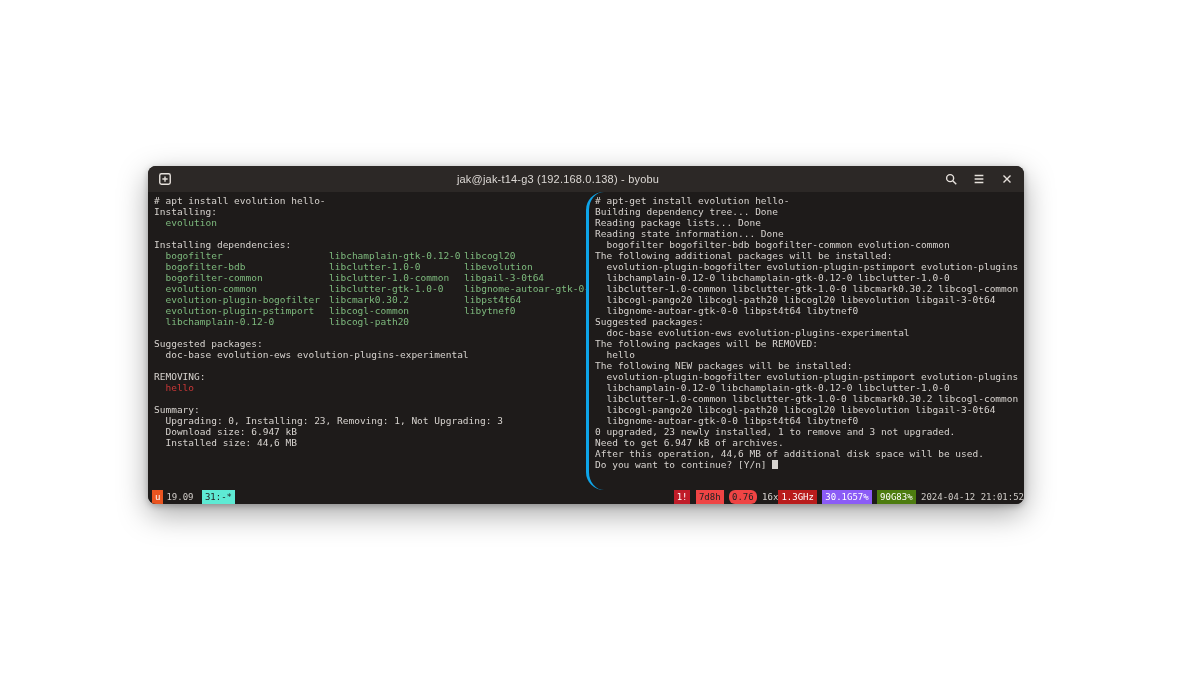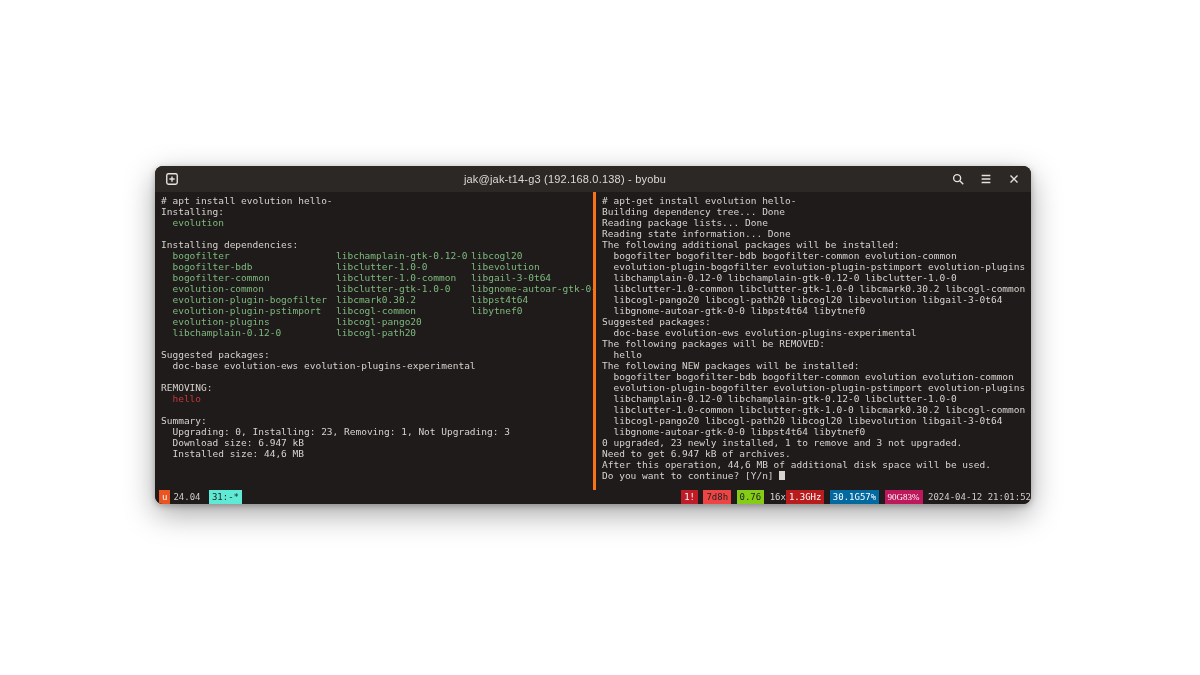--- a/index.html
+++ b/index.html
@@ -1,19 +1,19 @@
 <!DOCTYPE html>
 <html><head>
 <meta charset="utf-8">
 <style>
   * { margin: 0; padding: 0; box-sizing: border-box; }
   html, body { width: 1200px; height: 675px; background: #ffffff; font-family: sans-serif; }
   .window {
     position: absolute;
-    left: 155px; top: 166px;
+    left: 148px; top: 166px;
     width: 876px; height: 338px;
     background: #1e1b1a;
     border-radius: 8px;
     box-shadow: 0 10px 30px rgba(0,0,0,0.35), 0 2px 6px rgba(0,0,0,0.25);
     overflow: hidden;
     display: flex; flex-direction: column;
   }
   .titlebar {
     height: 26px;
     background: #2c2826;
@@ -33,21 +33,21 @@
     flex: 1;
     display: flex;
     font-family: "DejaVu Sans Mono","Ubuntu Mono","Menlo","Consolas",monospace;
     font-size: 9.5px;
     line-height: 11px;
     color: #d7d3cf;
     position: relative;
   }
   .pane { padding: 3px 6px 0 6px; overflow: hidden; }
   .pane.left  { width: 50%; }
-  .pane.right { width: 50%; border-left: 3px solid #f97316; }
+  .pane.right { width: 50%; border-left: 3px solid #0ea5e9; border-radius: 18px; }
   .ln { white-space: pre; }
   .g  { color: #7db97d; }   
   .r  { color: #c83737; }
   .cursor { display:inline-block; width:6px; height:9px; background:#d7d3cf; vertical-align:-1px; }
 
   .statusbar {
     height: 14px;
     background: #1e1b1a;
     font-family: "DejaVu Sans Mono","Ubuntu Mono",monospace;
     font-size: 9px;
@@ -55,24 +55,24 @@
     white-space: pre;
     color: #cfcbc7;
     display: flex;
     padding-left: 4px;
   }
   .sb-badge { padding: 0 3px; display: inline-block; }
   .bg-or { background:#e95420; color:#fff; }
   .bg-wh { background:#5eead4; color:#222; }
   .bg-rd { background:#c01c28; color:#fff; }
   .bg-pk { background:#ef4444; color:#222; }
-  .bg-ye { background:#84cc16; color:#222; }
+  .bg-ye { background:#ef4444; color:#222;border-radius:6px; }
   .bg-cy { background:#b91c1c; color:#fff; }
-  .bg-gn { background:#0369a1; color:#fff; }
-  .bg-mg { background:#be185d; color:#fff;font-family:Liberation Serif, serif; }
+  .bg-gn { background:#8b5cf6; color:#fff; }
+  .bg-mg { background:#4d7c0f; color:#fff; }
   .statusbar .spacer { flex: 1; }
 </style>
 </head>
 <body>
 
 <div class="window">
 
   <div class="titlebar">
     <div class="left">
       <span class="iconbtn">
@@ -110,70 +110,68 @@
       <div class="ln">Installing:</div>
       <div class="ln g">  evolution</div>
       <div class="ln">&nbsp;</div>
       <div class="ln">Installing dependencies:</div>
       <div class="ln g"><span style="display:inline-block;width:175px">  bogofilter</span><span style="display:inline-block;width:135px">libchamplain-gtk-0.12-0</span><span>libcogl20</span></div>
       <div class="ln g"><span style="display:inline-block;width:175px">  bogofilter-bdb</span><span style="display:inline-block;width:135px">libclutter-1.0-0</span><span>libevolution</span></div>
       <div class="ln g"><span style="display:inline-block;width:175px">  bogofilter-common</span><span style="display:inline-block;width:135px">libclutter-1.0-common</span><span>libgail-3-0t64</span></div>
       <div class="ln g"><span style="display:inline-block;width:175px">  evolution-common</span><span style="display:inline-block;width:135px">libclutter-gtk-1.0-0</span><span>libgnome-autoar-gtk-0-0</span></div>
       <div class="ln g"><span style="display:inline-block;width:175px">  evolution-plugin-bogofilter</span><span style="display:inline-block;width:135px">libcmark0.30.2</span><span>libpst4t64</span></div>
       <div class="ln g"><span style="display:inline-block;width:175px">  evolution-plugin-pstimport</span><span style="display:inline-block;width:135px">libcogl-common</span><span>libytnef0</span></div>
-      <div class="ln g"><span style="display:inline-block;width:175px">  evolution-plugins</span><span style="display:inline-block;width:135px">libcogl-pango20</span><span></span></div>
       <div class="ln g"><span style="display:inline-block;width:175px">  libchamplain-0.12-0</span><span style="display:inline-block;width:135px">libcogl-path20</span><span></span></div>
       <div class="ln">&nbsp;</div>
       <div class="ln">Suggested packages:</div>
       <div class="ln">  doc-base evolution-ews evolution-plugins-experimental</div>
       <div class="ln">&nbsp;</div>
       <div class="ln">REMOVING:</div>
       <div class="ln r">  hello</div>
       <div class="ln">&nbsp;</div>
       <div class="ln">Summary:</div>
       <div class="ln">  Upgrading: 0, Installing: 23, Removing: 1, Not Upgrading: 3</div>
       <div class="ln">  Download size: 6.947 kB</div>
       <div class="ln">  Installed size: 44,6 MB</div>
       <div class="ln">&nbsp;</div>
     </div>
 
     <div class="pane right">
       <div class="ln"># apt-get install evolution hello-</div>
       <div class="ln">Building dependency tree... Done</div>
       <div class="ln">Reading package lists... Done</div>
       <div class="ln">Reading state information... Done</div>
+      <div class="ln">  bogofilter bogofilter-bdb bogofilter-common evolution-common</div>
       <div class="ln">The following additional packages will be installed:</div>
-      <div class="ln">  bogofilter bogofilter-bdb bogofilter-common evolution-common</div>
       <div class="ln">  evolution-plugin-bogofilter evolution-plugin-pstimport evolution-plugins</div>
       <div class="ln">  libchamplain-0.12-0 libchamplain-gtk-0.12-0 libclutter-1.0-0</div>
       <div class="ln">  libclutter-1.0-common libclutter-gtk-1.0-0 libcmark0.30.2 libcogl-common</div>
       <div class="ln">  libcogl-pango20 libcogl-path20 libcogl20 libevolution libgail-3-0t64</div>
       <div class="ln">  libgnome-autoar-gtk-0-0 libpst4t64 libytnef0</div>
       <div class="ln">Suggested packages:</div>
       <div class="ln">  doc-base evolution-ews evolution-plugins-experimental</div>
       <div class="ln">The following packages will be REMOVED:</div>
       <div class="ln">  hello</div>
       <div class="ln">The following NEW packages will be installed:</div>
-      <div class="ln">  bogofilter bogofilter-bdb bogofilter-common evolution evolution-common</div>
       <div class="ln">  evolution-plugin-bogofilter evolution-plugin-pstimport evolution-plugins</div>
       <div class="ln">  libchamplain-0.12-0 libchamplain-gtk-0.12-0 libclutter-1.0-0</div>
       <div class="ln">  libclutter-1.0-common libclutter-gtk-1.0-0 libcmark0.30.2 libcogl-common</div>
       <div class="ln">  libcogl-pango20 libcogl-path20 libcogl20 libevolution libgail-3-0t64</div>
       <div class="ln">  libgnome-autoar-gtk-0-0 libpst4t64 libytnef0</div>
       <div class="ln">0 upgraded, 23 newly installed, 1 to remove and 3 not upgraded.</div>
       <div class="ln">Need to get 6.947 kB of archives.</div>
       <div class="ln">After this operation, 44,6 MB of additional disk space will be used.</div>
       <div class="ln"><span>Do you want to continue? [Y/n] </span><span class="cursor"></span></div>
     </div>
 
   </div>
 
   <div class="statusbar">
     <span class="sb-badge bg-or">u</span>
-    <span style="padding:0 3px">24.04</span>
+    <span style="padding:0 3px">19.09</span>
     <span> </span>
     <span class="sb-badge bg-wh">31:-*</span>
     <span class="spacer"></span>
     <span class="sb-badge bg-rd">1!</span>
     <span> </span>
     <span class="sb-badge bg-pk">7d8h</span>
     <span> </span>
     <span class="sb-badge bg-ye">0.76</span>
     <span> </span>
     <span><span style="color:#d7d3cf">16x</span><span class="sb-badge bg-cy">1.3GHz</span></span>

